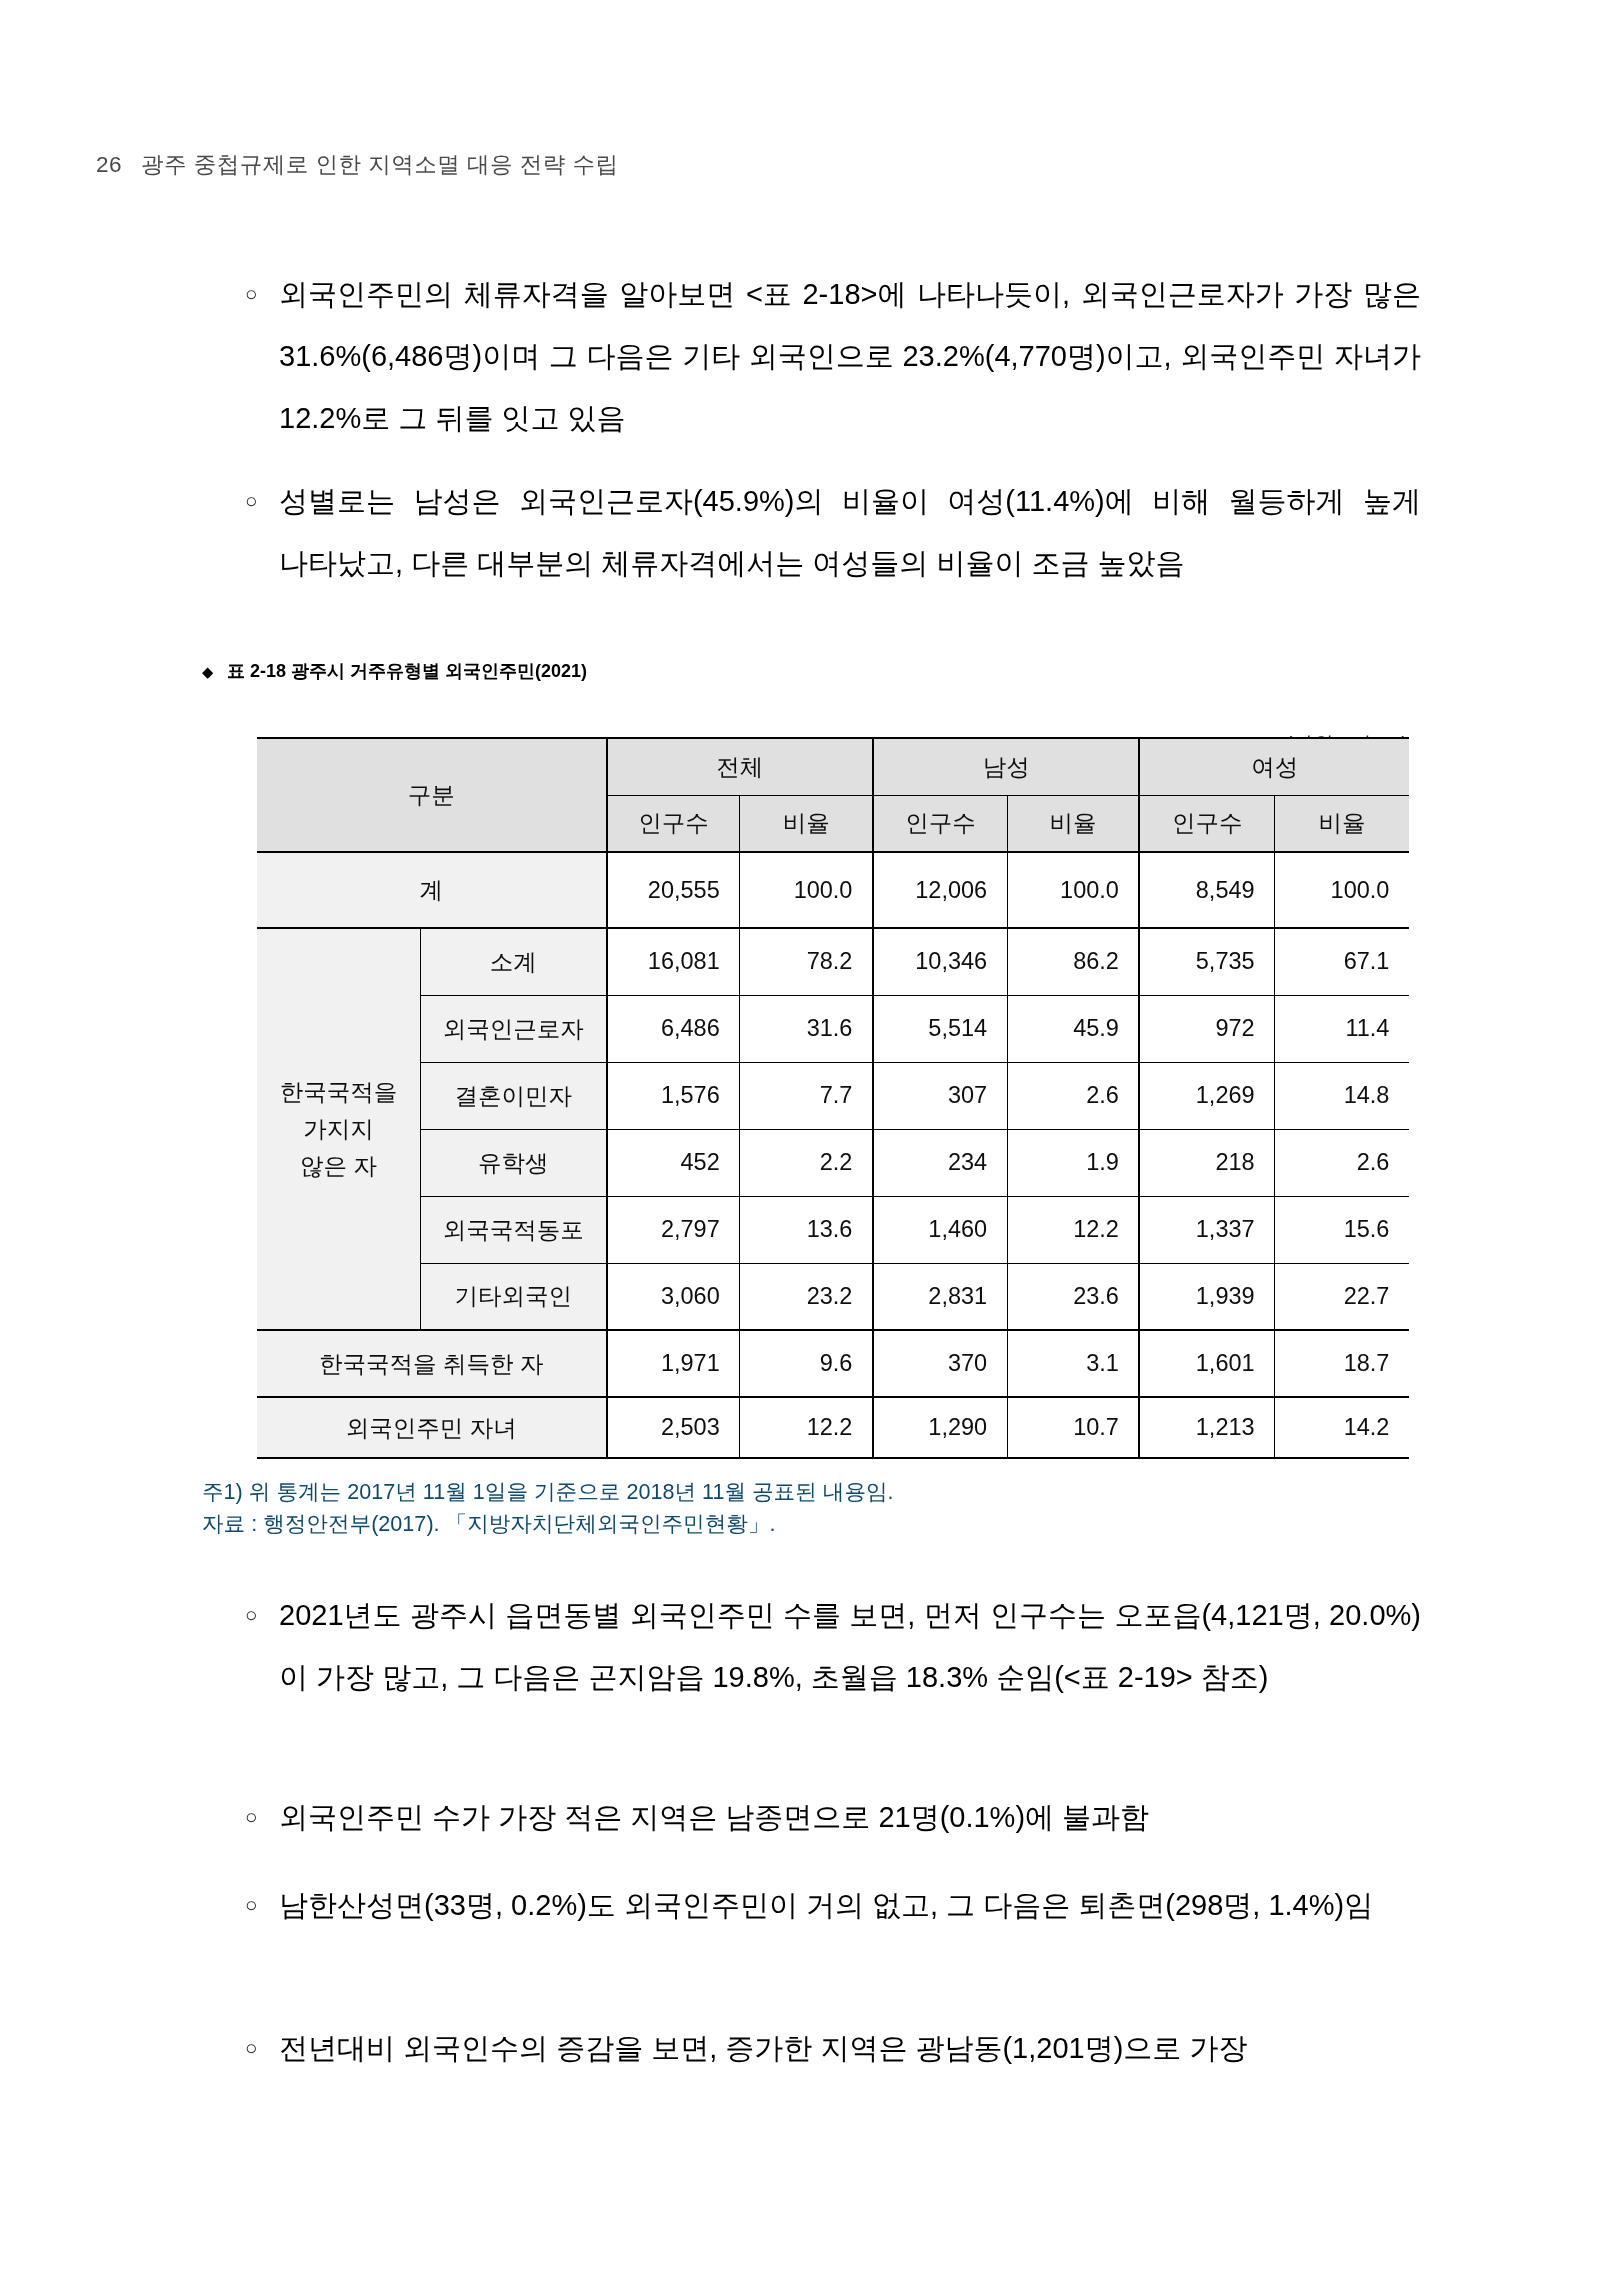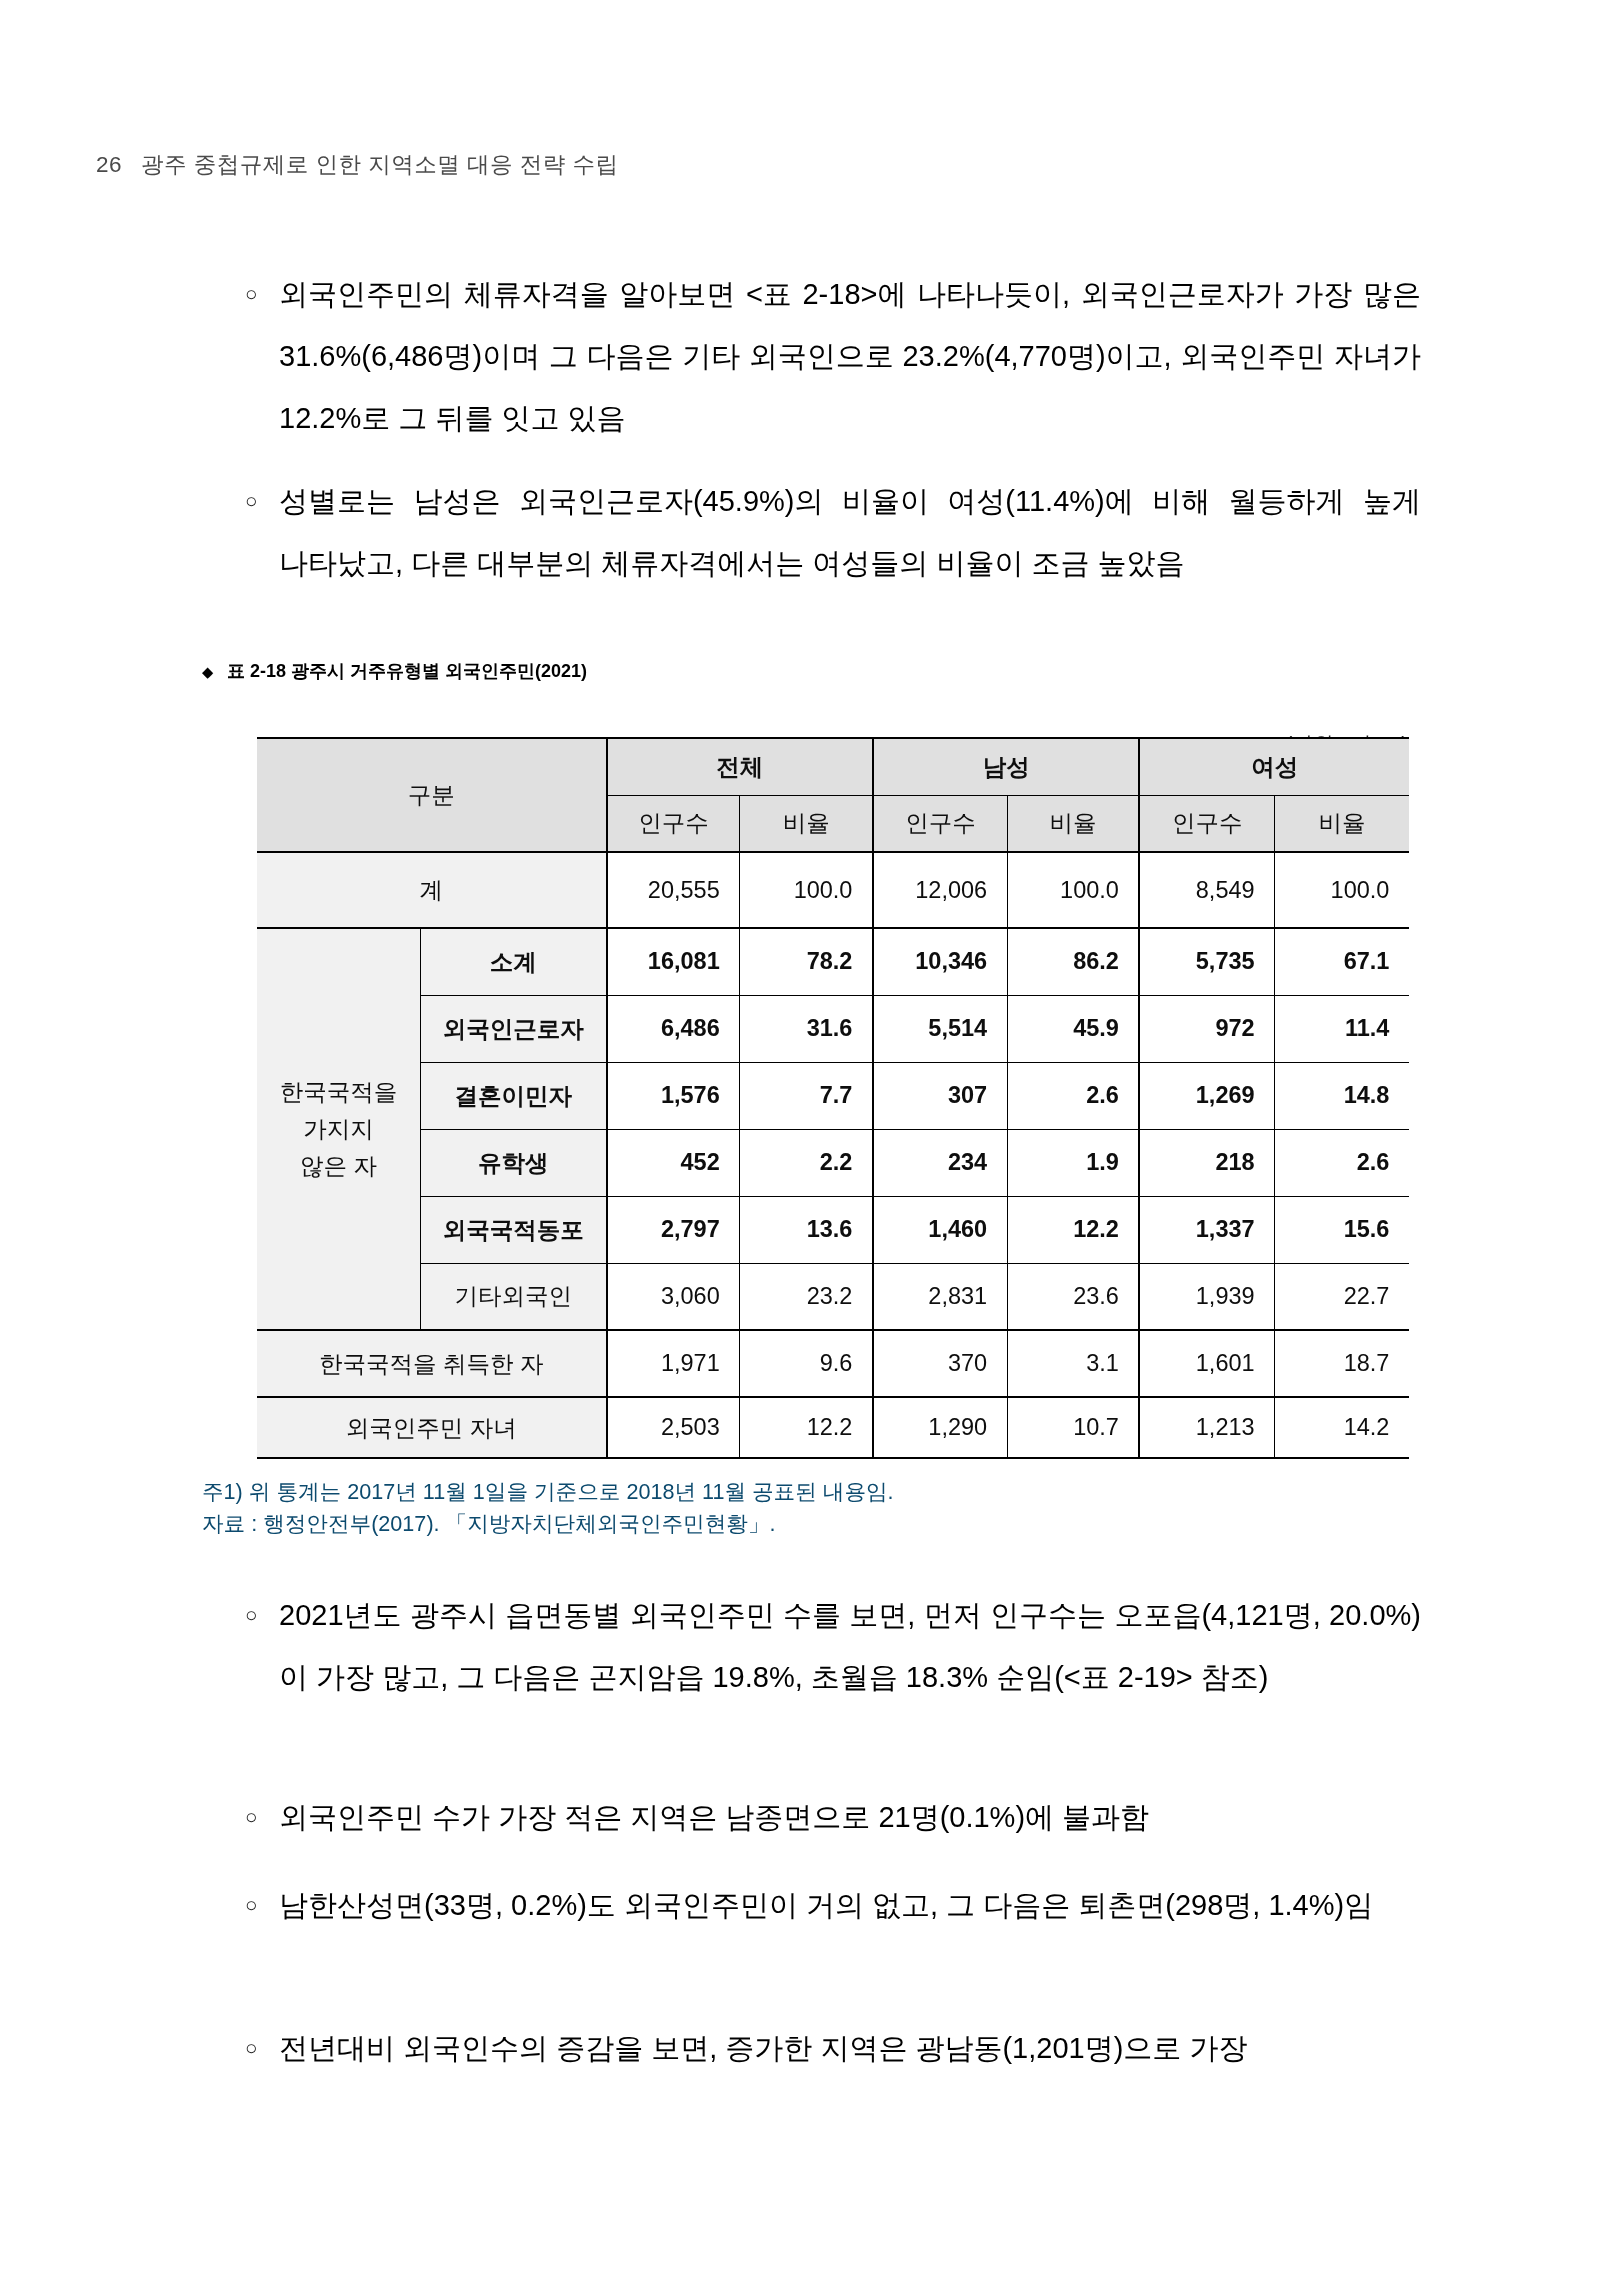--- a/index.html
+++ b/index.html
@@ -61,21 +61,21 @@
   .r-total { height:76px; }
   .r-grp { height:67px; }
   .r-acq { height:67px; }
   .r-child { height:61px; }
   .hdr { background:#e0e0e0; }
   .lbl { background:#f1f1f1; }
   .grp { white-space:pre-line; line-height:37px; }
   .num { text-align:right !important; padding-right:19.6px; }
   .v1 { border-left:1px solid #000; }
   .v2 { border-left:2px solid #000; }
-  .bb1 { border-bottom:1px solid #000;font-weight:bold; }
+  .bb1 { border-bottom:1px solid #000; }
   .bb2 { border-bottom:2px solid #000; }
 
   .table-notes {
     position:absolute; top:1476px; left:202px;
     font-size:21.6px; line-height:32px; color:#0c4a6e;
   }
 </style>
 </head>
 <body>
 

